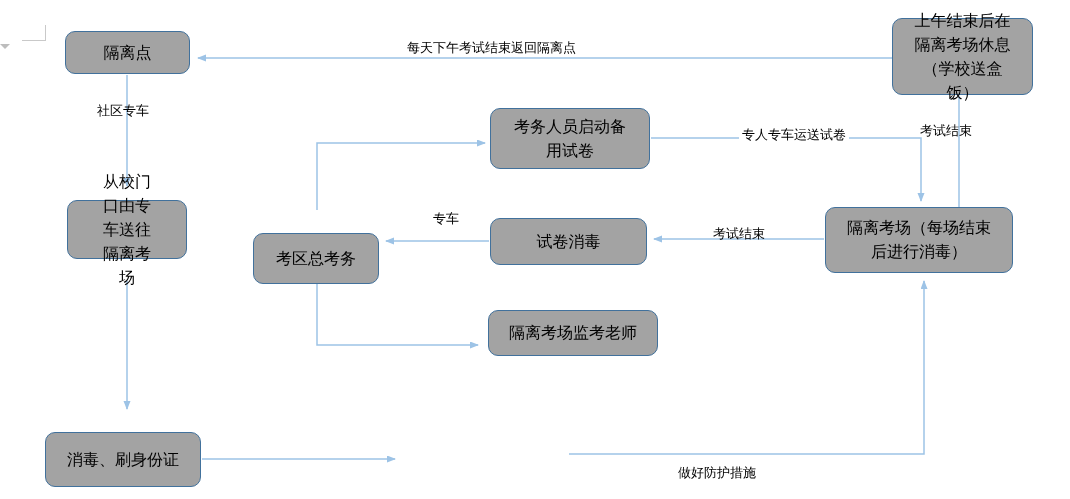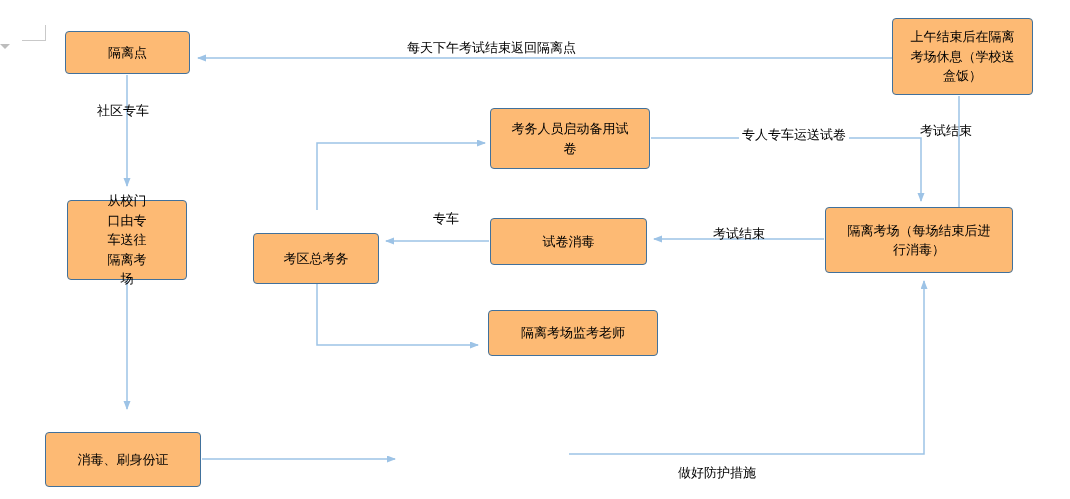--- a/index.html
+++ b/index.html
@@ -4,34 +4,34 @@
 <style>
   html,body{margin:0;padding:0;background:#fff;}
   .canvas{
     position:relative;width:1070px;height:499px;background:#ffffff;
     font-family:"DejaVu Sans","Liberation Sans",sans-serif;
     overflow:hidden;color:#000;
   }
   svg.connectors{position:absolute;left:0;top:0;width:1070px;height:499px;z-index:0;}
   .node{
     position:absolute;z-index:1;box-sizing:border-box;
-    background:#fdba74;border:1.5px solid #41719c;border-radius:4px;
+    background:#a3a3a3;border:1.5px solid #41719c;border-radius:10px;
     display:flex;align-items:center;justify-content:center;text-align:center;
-    font-size:13px;line-height:1.5;color:#000;
+    font-size:16px;line-height:1.5;color:#000;
   }
   .edge-label{
     position:absolute;z-index:2;font-size:13px;line-height:15px;
     white-space:nowrap;color:#000;
   }
   .edge-label.bg-white{background:#ffffff;padding:0 3px;}
   
   #n-isolation{left:65px;top:31px;width:125px;height:43px;}
   #n-rest{left:892px;top:18px;width:141px;height:77px;padding:0 14px;}
   #n-backup{left:490px;top:108px;width:160px;height:61px;padding:0 17px;}
-  #n-transfer{left:67px;top:200px;width:120px;height:80px;padding:0 35px;}
+  #n-transfer{left:67px;top:200px;width:120px;height:59px;padding:0 35px;}
   #n-chief{left:253px;top:216px;width:126px;height:51px;margin-top:17px;}
   #n-paperdis{left:490px;top:218px;width:157px;height:47px;}
   #n-qroom{left:825px;top:207px;width:188px;height:66px;padding:16px 17px;}
   #n-invig{left:488px;top:310px;width:170px;height:46px;}
   #n-disid{left:45px;top:432px;width:156px;height:55px;}
   #n-epi{left:400px;top:431px;width:168px;height:47px;}
   
   #l-return{left:407px;top:40px;}
   #l-community{left:97px;top:103px;}
   #l-papers{left:739px;top:127px;}

